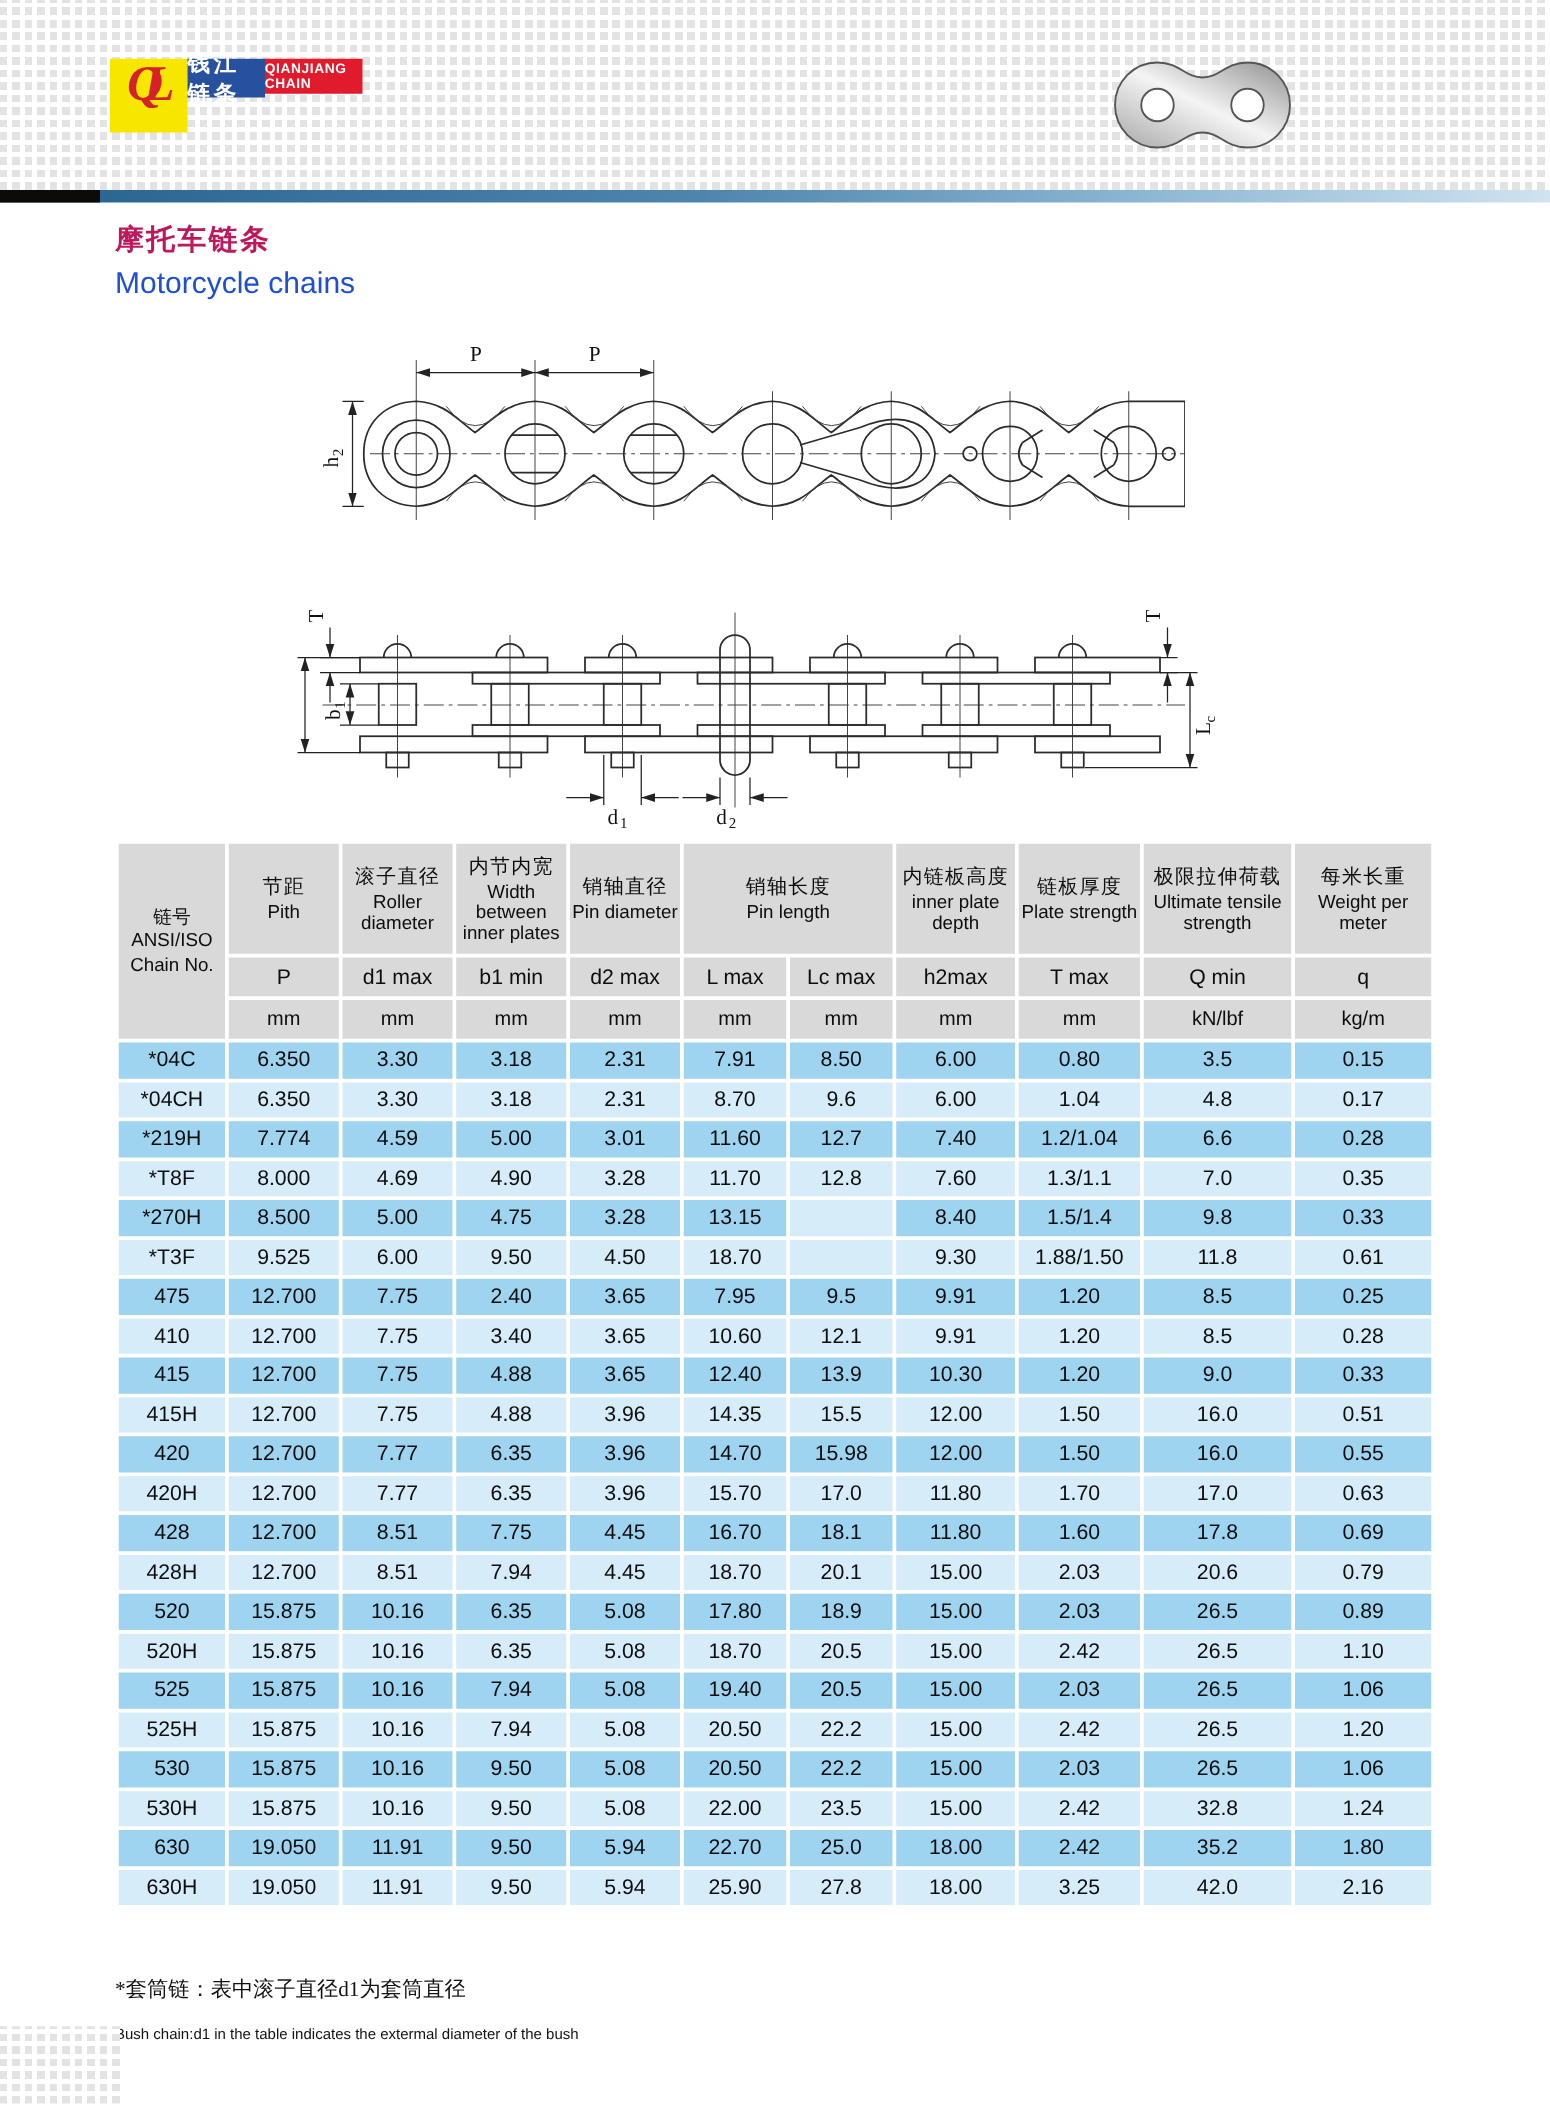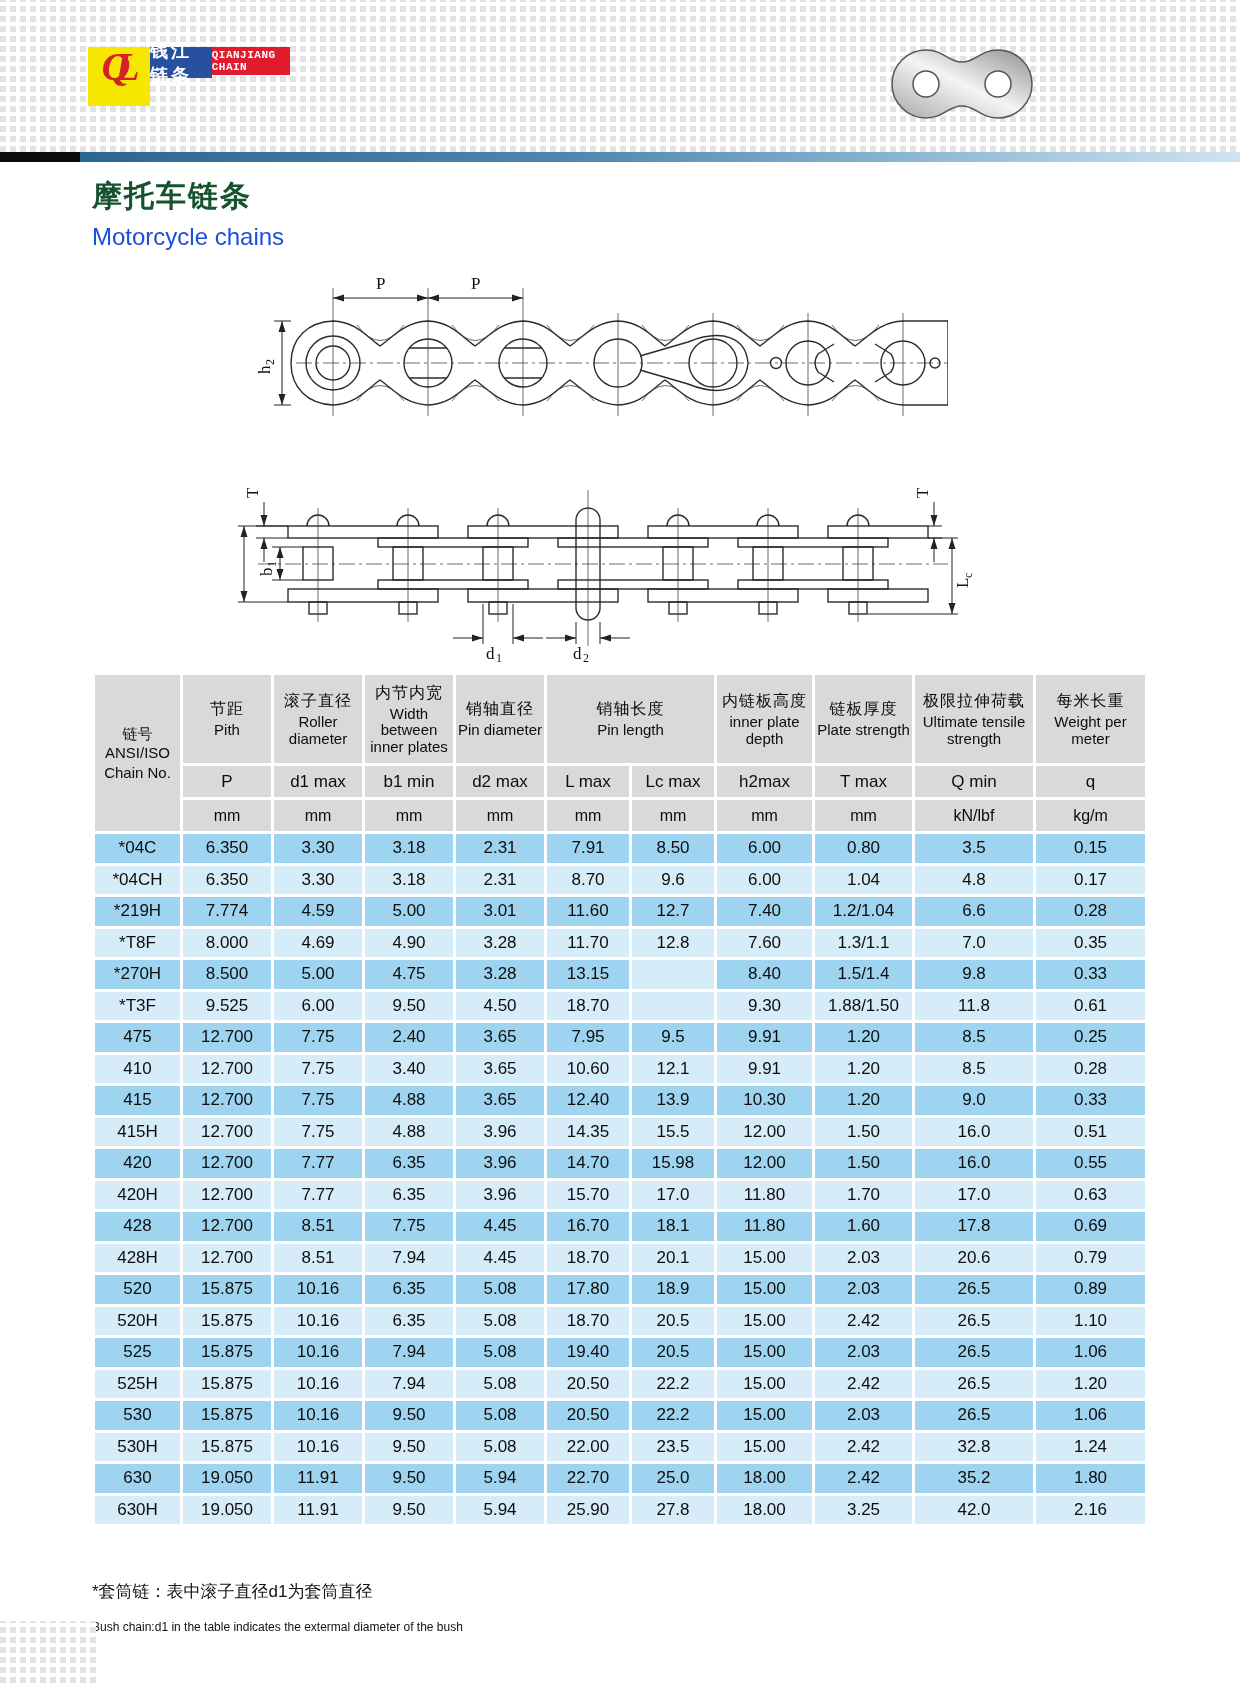--- a/index.html
+++ b/index.html
@@ -24,27 +24,27 @@
 
   
   .logo{position:absolute;top:47px;left:88px;width:202px;height:59px;display:flex;}
   .logo-mark{width:62px;height:59px;background:#f7e600;display:flex;align-items:flex-start;justify-content:center;}
   .logo-mono{font-family:"Liberation Serif",serif;font-style:italic;font-weight:bold;
     font-size:40px;color:#d6212b;letter-spacing:-0.38em;padding-right:0.3em;line-height:1;}
   .logo-text{width:140px;height:59px;display:flex;flex-direction:row;}
   .logo-cn{height:31px;background:#27509e;color:#fff;display:flex;align-items:center;justify-content:center;
     font-size:18px;font-weight:bold;letter-spacing:3px;}
   .logo-en{height:28px;background:#e11a2c;color:#fff;display:flex;align-items:center;justify-content:center;
-    font-size:11px;font-weight:bold;letter-spacing:0.5px;font-family:Liberation Mono, monospace;}
+    font-size:11px;font-weight:bold;letter-spacing:0.5px;}
 
   .plate-img{position:absolute;top:42px;left:882px;}
 
   
   .title-block{position:absolute;top:176px;left:92px;}
-  .title-cn{font-size:30px;font-weight:600;color:#14532d;letter-spacing:2px;}
+  .title-cn{font-size:23px;font-weight:600;color:#be185d;letter-spacing:2px;}
   .title-en{font-size:24px;color:#1d4ed8;margin-top:6px;}
 
   
   .diagram1{position:absolute;top:258px;left:258px;}
   .diagram2{position:absolute;top:446px;left:228px;}
   .dline{stroke:#2b2b2b;stroke-width:1.4;fill:none;}
   .thin{stroke:#444;stroke-width:0.8;fill:none;}
   .dim{stroke:#222;stroke-width:1;fill:none;}
   .dimtxt{font-family:"Liberation Serif",serif;font-size:17px;fill:#111;}
   .dimsub{font-family:"Liberation Serif",serif;font-size:12px;fill:#111;}
@@ -61,21 +61,21 @@
   .chain-hdr div{font-size:15px;line-height:1.3;}
   .sym-row th{height:31px;font-size:17px;}
   .unit-row th{height:31px;font-size:16px;}
   tbody td{height:28.5px;font-size:17px;}
   tr.odd td{background:#9fd4f0;}
   tr.even td{background:#d6ecf9;}
   tr.odd td.empty{background:#d6ecf9;}
 
   
   .notes{position:absolute;top:1580px;left:92px;color:#111;}
-  .note-cn{font-size:17px;}
+  .note-cn{font-size:17px;font-family:Liberation Serif, serif;}
   .note-en{font-size:12px;margin-top:17px;}
 </style>
 </head>
 <body>
 
 <div class="page">
 
   <div class="top-band dots"></div>
 
   <div class="logo">

